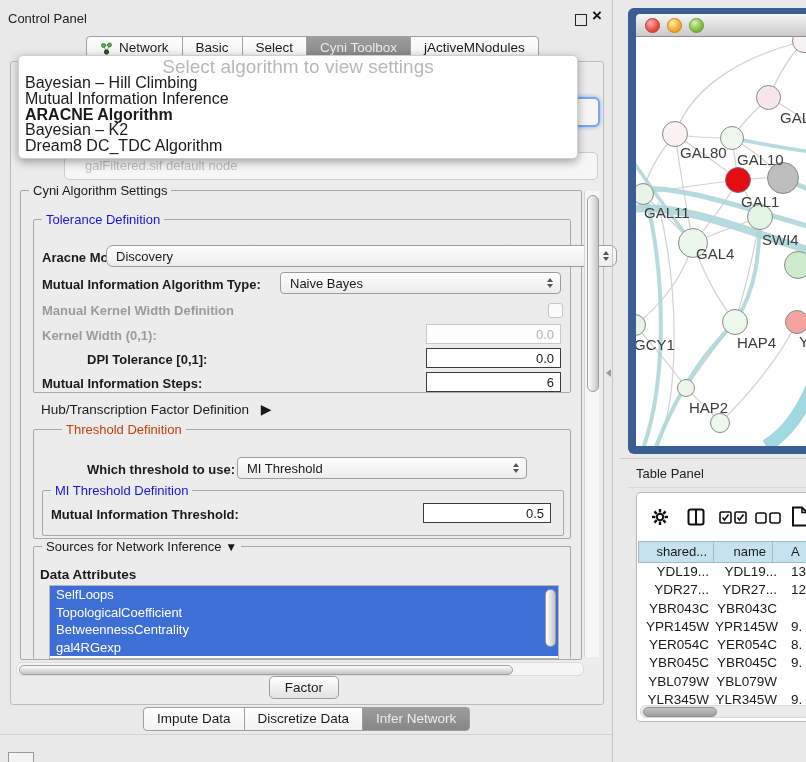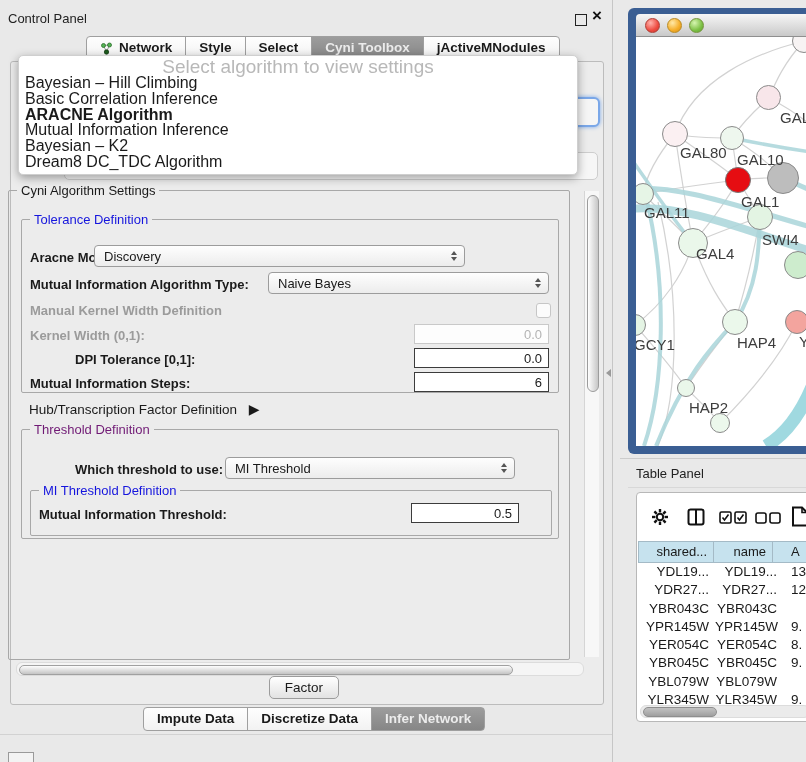--- a/index.html
+++ b/index.html
@@ -3,33 +3,33 @@
 <meta charset="utf-8">
 <style>
   html,body{margin:0;padding:0;}
   .screen{position:relative;width:806px;height:762px;background:#e9e9e9;
     font-family:"Liberation Sans",sans-serif;overflow:hidden;color:#1a1a1a;}
   .abs{position:absolute;}
   .lbl{position:absolute;font-size:13px;white-space:nowrap;}
   .bold{font-weight:bold;}
   .gray{color:#9b9b9b;}
   
-  .tabbar{position:absolute;display:flex;font-weight:bold;}
+  .tabbar{position:absolute;display:flex;}
   .tab{padding:3px 13px;background:linear-gradient(#fefefe,#f2f2f2);border:1px solid #9f9f9f;
     font-size:13.5px;margin-left:-1px;display:flex;gap:6px;align-items:center;height:16px;line-height:16px;}
   .tab:first-child{border-radius:4px 0 0 0;margin-left:0;}
   .tab:last-child{border-radius:0 4px 0 0;}
   .tab.sel{background:linear-gradient(#9d9d9d,#868686);color:#ececec;}
   .tabbar.bottom .tab:first-child{border-radius:4px 0 0 4px;}
   .tabbar.bottom .tab:last-child{border-radius:0 4px 4px 0;text-align:center;}
   
   .group{position:absolute;border:1px solid #a8a8a8;border-radius:2px;}
   .legend{position:absolute;top:-8px;left:8px;background:#ececec;padding:0 4px;font-size:13px;white-space:nowrap;}
   .legend.blue{color:#1515dd;}
-  .legend.green{color:#701a75;}
+  .legend.green{color:#c2410c;margin-left:20px;}
   
   .combo{position:absolute;background:linear-gradient(#fefefe,#ececec);border:1px solid #9c9c9c;
     border-radius:4px;height:22px;font-size:13px;display:flex;align-items:center;padding-left:9px;box-sizing:border-box;}
   .stepper{position:absolute;right:7px;top:50%;transform:translateY(-50%);display:flex;flex-direction:column;gap:2px;}
   .stepper .up{width:0;height:0;border-left:3.5px solid transparent;border-right:3.5px solid transparent;border-bottom:4px solid #555;}
   .stepper .dn{width:0;height:0;border-left:3.5px solid transparent;border-right:3.5px solid transparent;border-top:4px solid #555;}
   
   .field{position:absolute;background:#fff;border:1px solid #3c3c3c;font-size:13px;text-align:right;
     padding:0 6px;height:20px;line-height:20px;box-sizing:border-box;}
   .field.dis{border-color:#c9c9c9;color:#b4b4b4;background:#fdfdfd;}
@@ -88,21 +88,21 @@
         <line x1="3.5" y1="3.5" x2="9.5" y2="3" stroke="#999" stroke-width="1"></line>
         <line x1="3.5" y1="3.5" x2="6.5" y2="10" stroke="#999" stroke-width="1"></line>
         <line x1="9.5" y1="3" x2="6.5" y2="10" stroke="#999" stroke-width="1"></line>
         <circle cx="3.5" cy="3.5" r="2" fill="#54b254" stroke="#2c6e2c" stroke-width="0.8"></circle>
         <circle cx="9.5" cy="3" r="2" fill="#54b254" stroke="#2c6e2c" stroke-width="0.8"></circle>
         <circle cx="6.5" cy="10" r="2.2" fill="#1d5c1d" stroke="#143d14" stroke-width="0.8"></circle>
       </svg>
       <span>Network</span>
     </div>
     <div class="tab">
-        <span>Style</span>
+        <span>Basic</span>
       </div>
     <div class="tab">
         <span>Select</span>
       </div>
     <div class="tab sel">
         <span>Cyni Toolbox</span>
       </div>
     <div class="tab">
         <span>jActiveMNodules</span>
       </div>
@@ -112,35 +112,34 @@
 
   <div class="abs" style="left:556px;top:97px;width:40px;height:26px;border:2px solid #7aa7e8;border-radius:6px;background:#f5f5f5;box-shadow:0 0 4px #7aa7e8;z-index:5;"></div>
 
   <div class="abs" style="left:64px;top:152px;width:532px;height:26px;border:1px solid #cdcdcd;border-radius:5px;background:#f6f6f6;z-index:4;">
     <span style="position:absolute;left:20px;top:5px;font-size:13px;color:#bdbdbd;">galFiltered.sif default node</span>
   </div>
 
   <div class="popup">
     <div class="pophint">Select algorithm to view settings</div>
     <div class="popitem">Bayesian – Hill Climbing</div>
-    <div class="popitem">Basic Correlation Inference</div>
+    <div class="popitem">Mutual Information Inference</div>
     <div class="popitem bold">ARACNE Algorithm</div>
-    <div class="popitem">Mutual Information Inference</div>
     <div class="popitem">Bayesian – K2</div>
     <div class="popitem">Dream8 DC_TDC Algorithm</div>
   </div>
 
-  <div class="group" style="left:8px;top:190px;width:560px;height:468px;">
+  <div class="group" style="left:20px;top:190px;width:560px;height:468px;">
     <div class="legend">Cyni Algorithm Settings</div>
 
     <div class="group" style="left:12px;top:28px;width:536px;height:172px;">
       <div class="legend blue">Tolerance Definition</div>
 
       <div class="lbl bold" style="left:8px;top:30px;">Aracne Mode:</div>
-      <div class="combo" style="left:72px;top:25px;width:371px;">
+      <div class="combo" style="left:72px;top:25px;width:511px;border-radius:7px;">
         <span>Discovery</span>
         <span class="stepper">
             <span class="up"></span>
             <span class="dn"></span>
           </span>
       </div>
 
       <div class="lbl bold" style="left:8px;top:57px;">Mutual Information Algorithm Type:</div>
       <div class="combo" style="left:246px;top:52px;width:281px;">
         <span>Naive Bayes</span>
@@ -176,24 +175,38 @@
         <span>MI Threshold</span>
         <span class="stepper">
             <span class="up"></span>
             <span class="dn"></span>
           </span>
       </div>
 
       <div class="group" style="left:8px;top:60px;width:520px;height:44px;">
         <div class="legend blue">MI Threshold Definition</div>
         <div class="lbl bold" style="left:8px;top:16px;">Mutual Information Threshold:</div>
-        <div class="field" style="left:380px;top:12px;width:108px;">0.5</div>
-      </div>
-    </div>
-
+        <div class="field" style="left:380px;top:12px;width:128px;">0.5</div>
+      </div>
+    </div>
+
+    <div class="group" style="left:12px;top:355px;width:536px;height:112px;border-bottom:none;">
+      <div class="legend">
+        <span>Sources for Network Inference</span>
+        <span style="font-size:12px;">▼</span>
+      </div>
+      <div class="lbl bold" style="left:6px;top:20px;font-size:13.5px;">Data Attributes</div>
+      <div class="listbox" style="left:15px;top:38px;width:508px;height:72px;">
+        <div class="litem">SelfLoops</div>
+        <div class="litem">TopologicalCoefficient</div>
+        <div class="litem">BetweennessCentrality</div>
+        <div class="litem">gal4RGexp</div>
+        <div class="vthumb" style="right:2px;top:3px;width:9px;height:56px;"></div>
+      </div>
+    </div>
   </div>
 
   <div class="vtrack" style="left:584px;top:191px;width:14px;height:466px;">
     <div class="vthumb" style="left:1.5px;top:4px;width:10px;height:195px;"></div>
   </div>
 
   <div class="htrack" style="left:16px;top:662px;width:566px;height:12px;">
     <div class="hthumb" style="left:2px;top:1.5px;width:492px;height:8px;"></div>
   </div>
 

